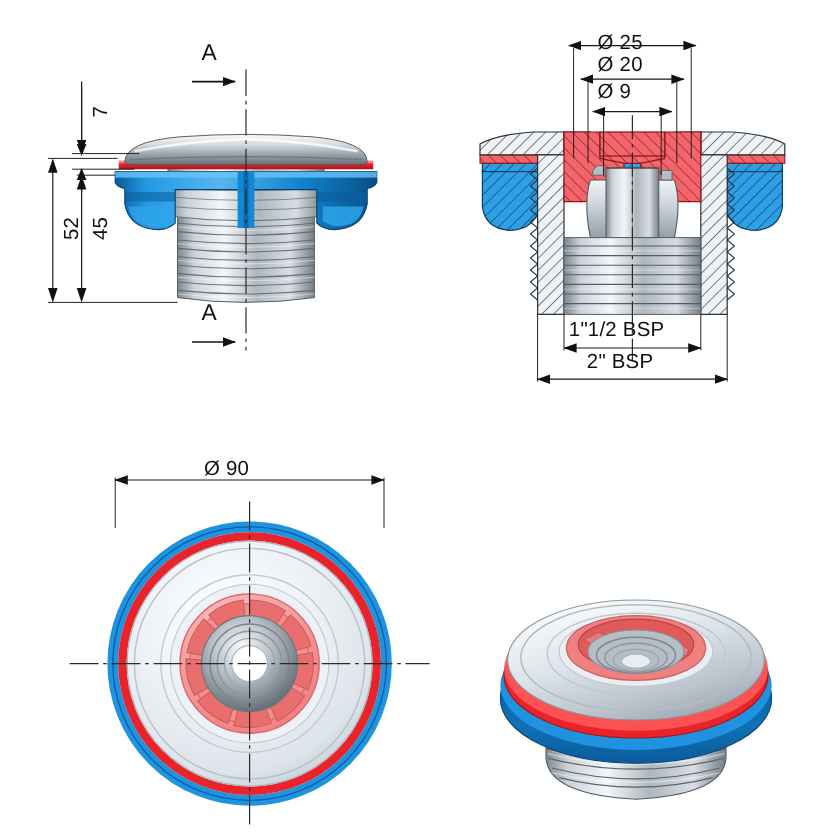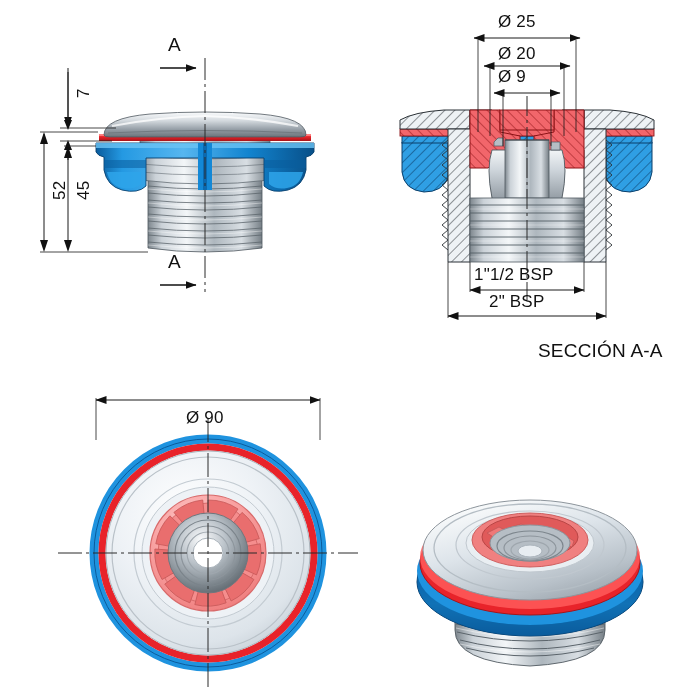--- a/index.html
+++ b/index.html
@@ -416,27 +416,26 @@
 <div class="lbl rot" style="left:74px; top:98px;">7</div>
 
 <div class="lbl rot" style="left:50px; top:200px;">52</div>
 
 <div class="lbl rot" style="left:74px; top:200px;">45</div>
 
 <div class="lbl big" style="left:168px; top:34px;">A</div>
 
 <div class="lbl big" style="left:168px; top:251px;">A</div>
 
-<div class="lbl" style="left:498px; top:12px;">Ø 25</div>
+<div class="lbl" style="left:498px; top:26px;">Ø 25</div>
 
 <div class="lbl" style="left:498px; top:44px;">Ø 20</div>
 
 <div class="lbl" style="left:498px; top:67px;">Ø 9</div>
 
 <div class="lbl" style="left:474px; top:265px;">1"1/2 BSP</div>
 
 <div class="lbl" style="left:489px; top:292px;">2" BSP</div>
 
-<div class="lbl big" style="left:538px; top:340px;">SECCIÓN A-A</div>
-
-<div class="lbl" style="left:186px; top:381px;margin-top:27px;">Ø 90</div>
+
+<div class="lbl" style="left:170px; top:381px;">Ø 90</div>
 
 </div>
 
 </body></html>

